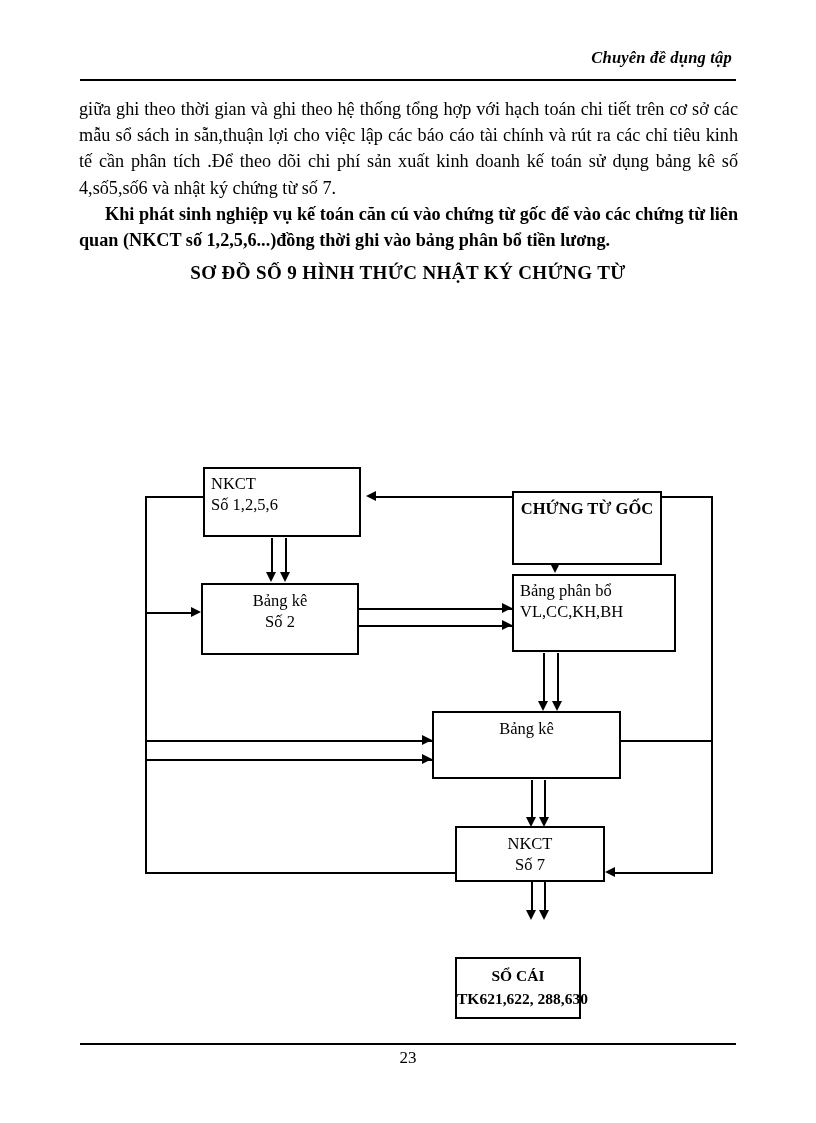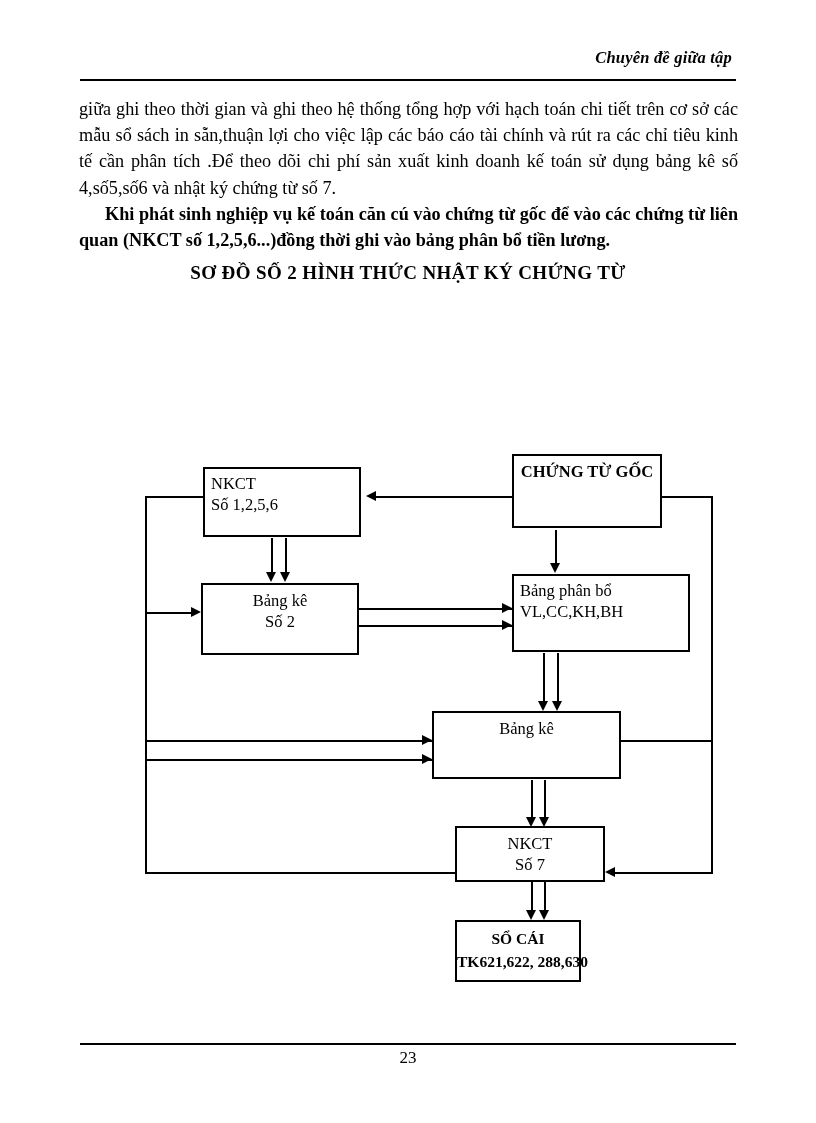--- a/index.html
+++ b/index.html
@@ -95,20 +95,21 @@
   .box.pad-left {
     padding: 4px 0 0 6px;
     text-align: left;
   }
   .box.pad-center {
     padding: 5px 0 0 0;
     text-align: center;
   }
   .box.bold {
     font-weight: bold;
+    margin-top: 37px;
   }
 
   
   .hline {
     position: absolute;
     height: 0;
     border-top: 2.1px solid #000;
     z-index: 2;
   }
   .vline {
@@ -155,29 +156,29 @@
     width: 816px;
     text-align: center;
     font-size: 17px;
   }
 </style>
 </head>
 <body>
 
 <div class="page">
 
-  <div class="header-title">Chuyên đề giữa tập</div>
+  <div class="header-title">Chuyên đề dụng tập</div>
   <div class="header-rule"></div>
 
   <div class="body-text">
     <p>giữa ghi theo thời gian và ghi theo hệ thống  tổng hợp với hạch toán chi tiết  trên cơ sở các mẫu sổ sách in sẵn,thuận lợi cho việc lập các báo cáo tài chính và rút ra các chỉ tiêu kinh tế cần phân tích .Để theo dõi chi phí sản xuất kinh doanh kế toán sử dụng bảng kê số 4,số5,số6 và nhật ký chứng từ số 7.</p>
     <p class="indent">Khi phát sinh nghiệp vụ kế toán căn cú vào chứng từ gốc để vào các chứng từ liên quan  (NKCT số 1,2,5,6...)đồng thời ghi vào bảng phân bổ tiền lương.</p>
   </div>
 
-  <div class="diagram-title">SƠ ĐỒ  SỐ 2  HÌNH THỨC NHẬT KÝ CHỨNG TỪ</div>
+  <div class="diagram-title">SƠ ĐỒ  SỐ 9  HÌNH THỨC NHẬT KÝ CHỨNG TỪ</div>
 
   <div class="diagram">
 
     <div class="hline" style="left:367px; top:496px; width:136px;"></div>
     <div class="arrow left" style="left:357px; top:491px;"></div>
 
     <div class="vline" style="left:262px; top:538px; height:36px;"></div>
     <div class="arrow down" style="left:257px; top:572px;"></div>
     <div class="vline" style="left:276px; top:538px; height:36px;"></div>
     <div class="arrow down" style="left:271px; top:572px;"></div>
@@ -234,21 +235,21 @@
 
     <div class="box pad-center bold" style="left:503px; top:454px; width:150px; height:74px;">
       <span class="ln">CHỨNG TỪ  GỐC</span>
     </div>
 
     <div class="box pad-center" style="left:192px; top:583px; width:158px; height:72px;">
       <span class="ln">Bảng  kê</span>
       <span class="ln">Số  2</span>
     </div>
 
-    <div class="box pad-left" style="left:503px; top:574px; width:178px; height:78px;">
+    <div class="box pad-left" style="left:503px; top:574px; width:164px; height:78px;">
       <span class="ln">Bảng phân bổ</span>
       <span class="ln">VL,CC,KH,BH</span>
     </div>
 
     <div class="box pad-center" style="left:423px; top:711px; width:189px; height:68px;">
       <span class="ln">Bảng kê</span>
     </div>
 
     <div class="box pad-center" style="left:446px; top:826px; width:150px; height:56px;">
       <span class="ln">NKCT</span>

